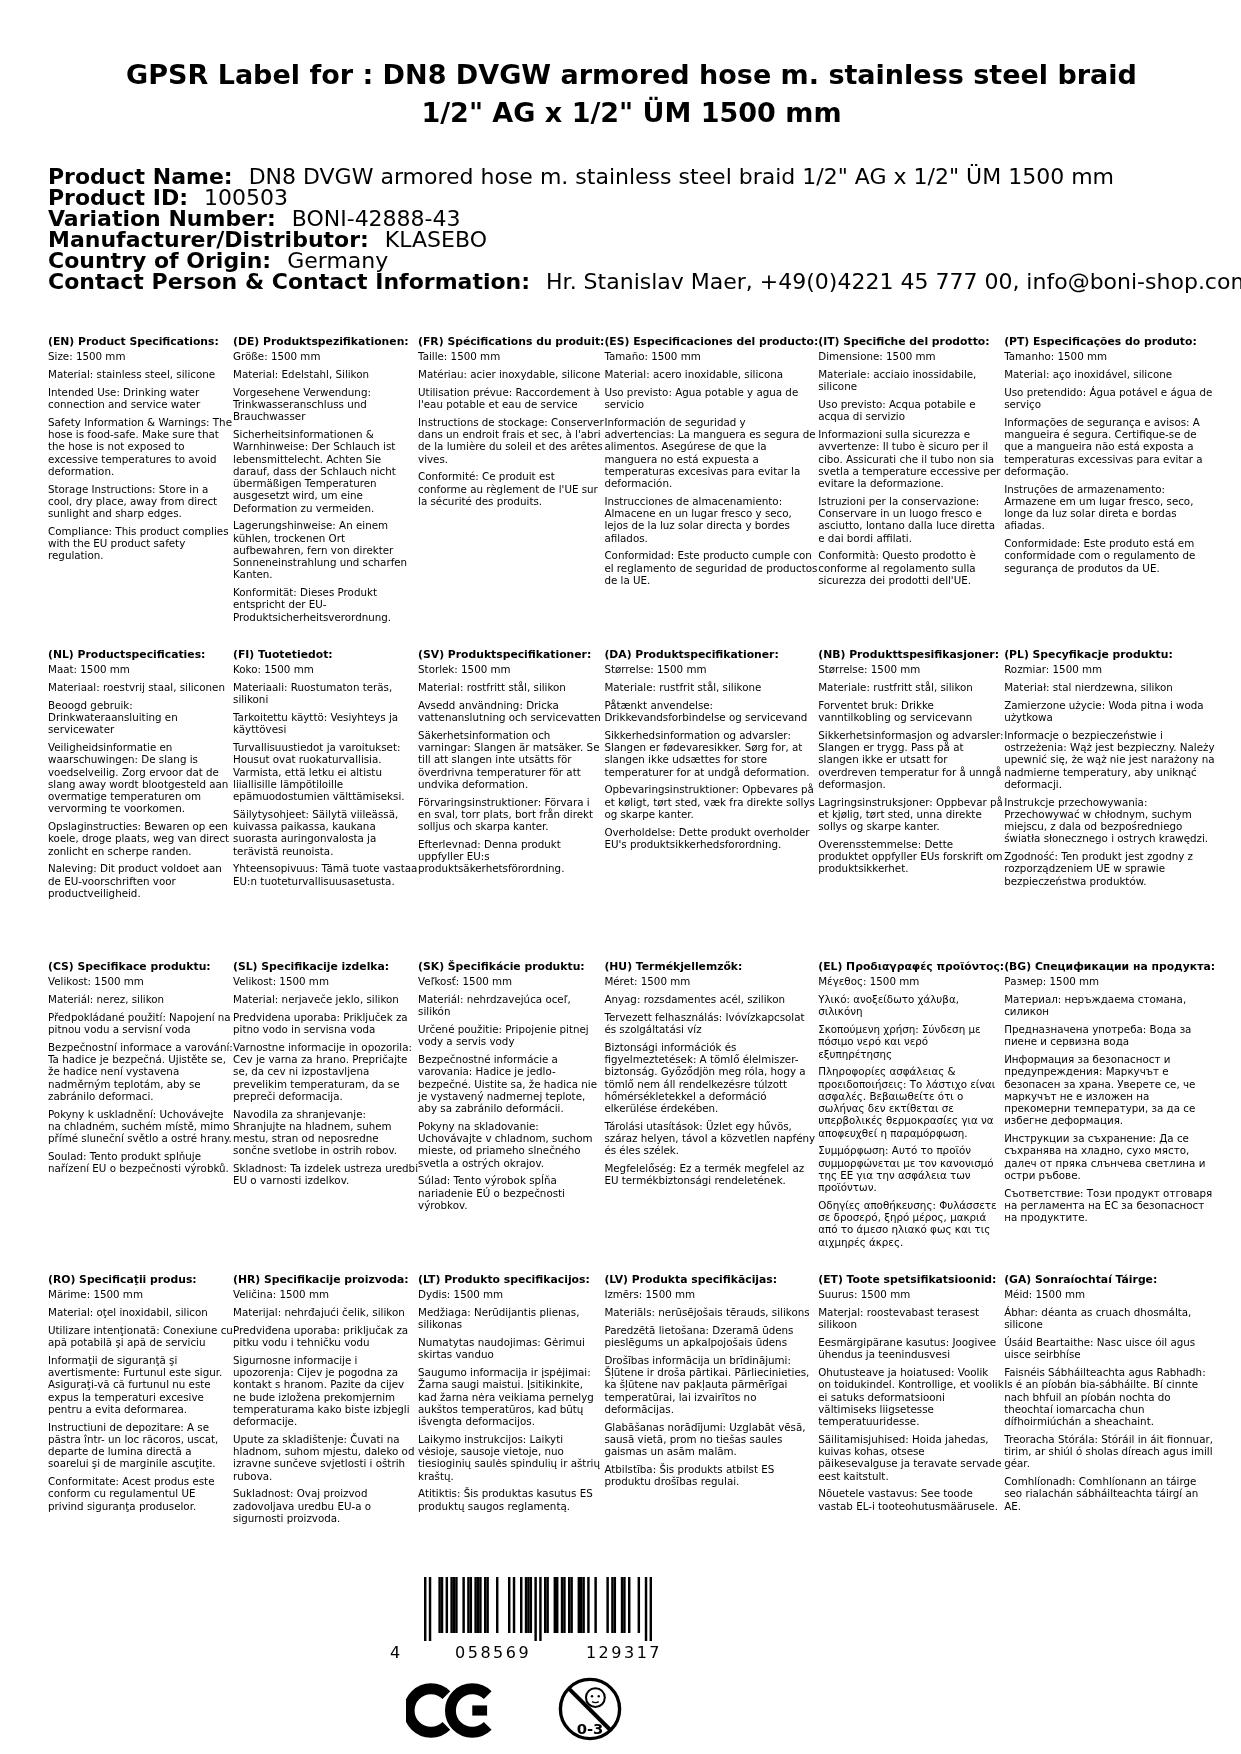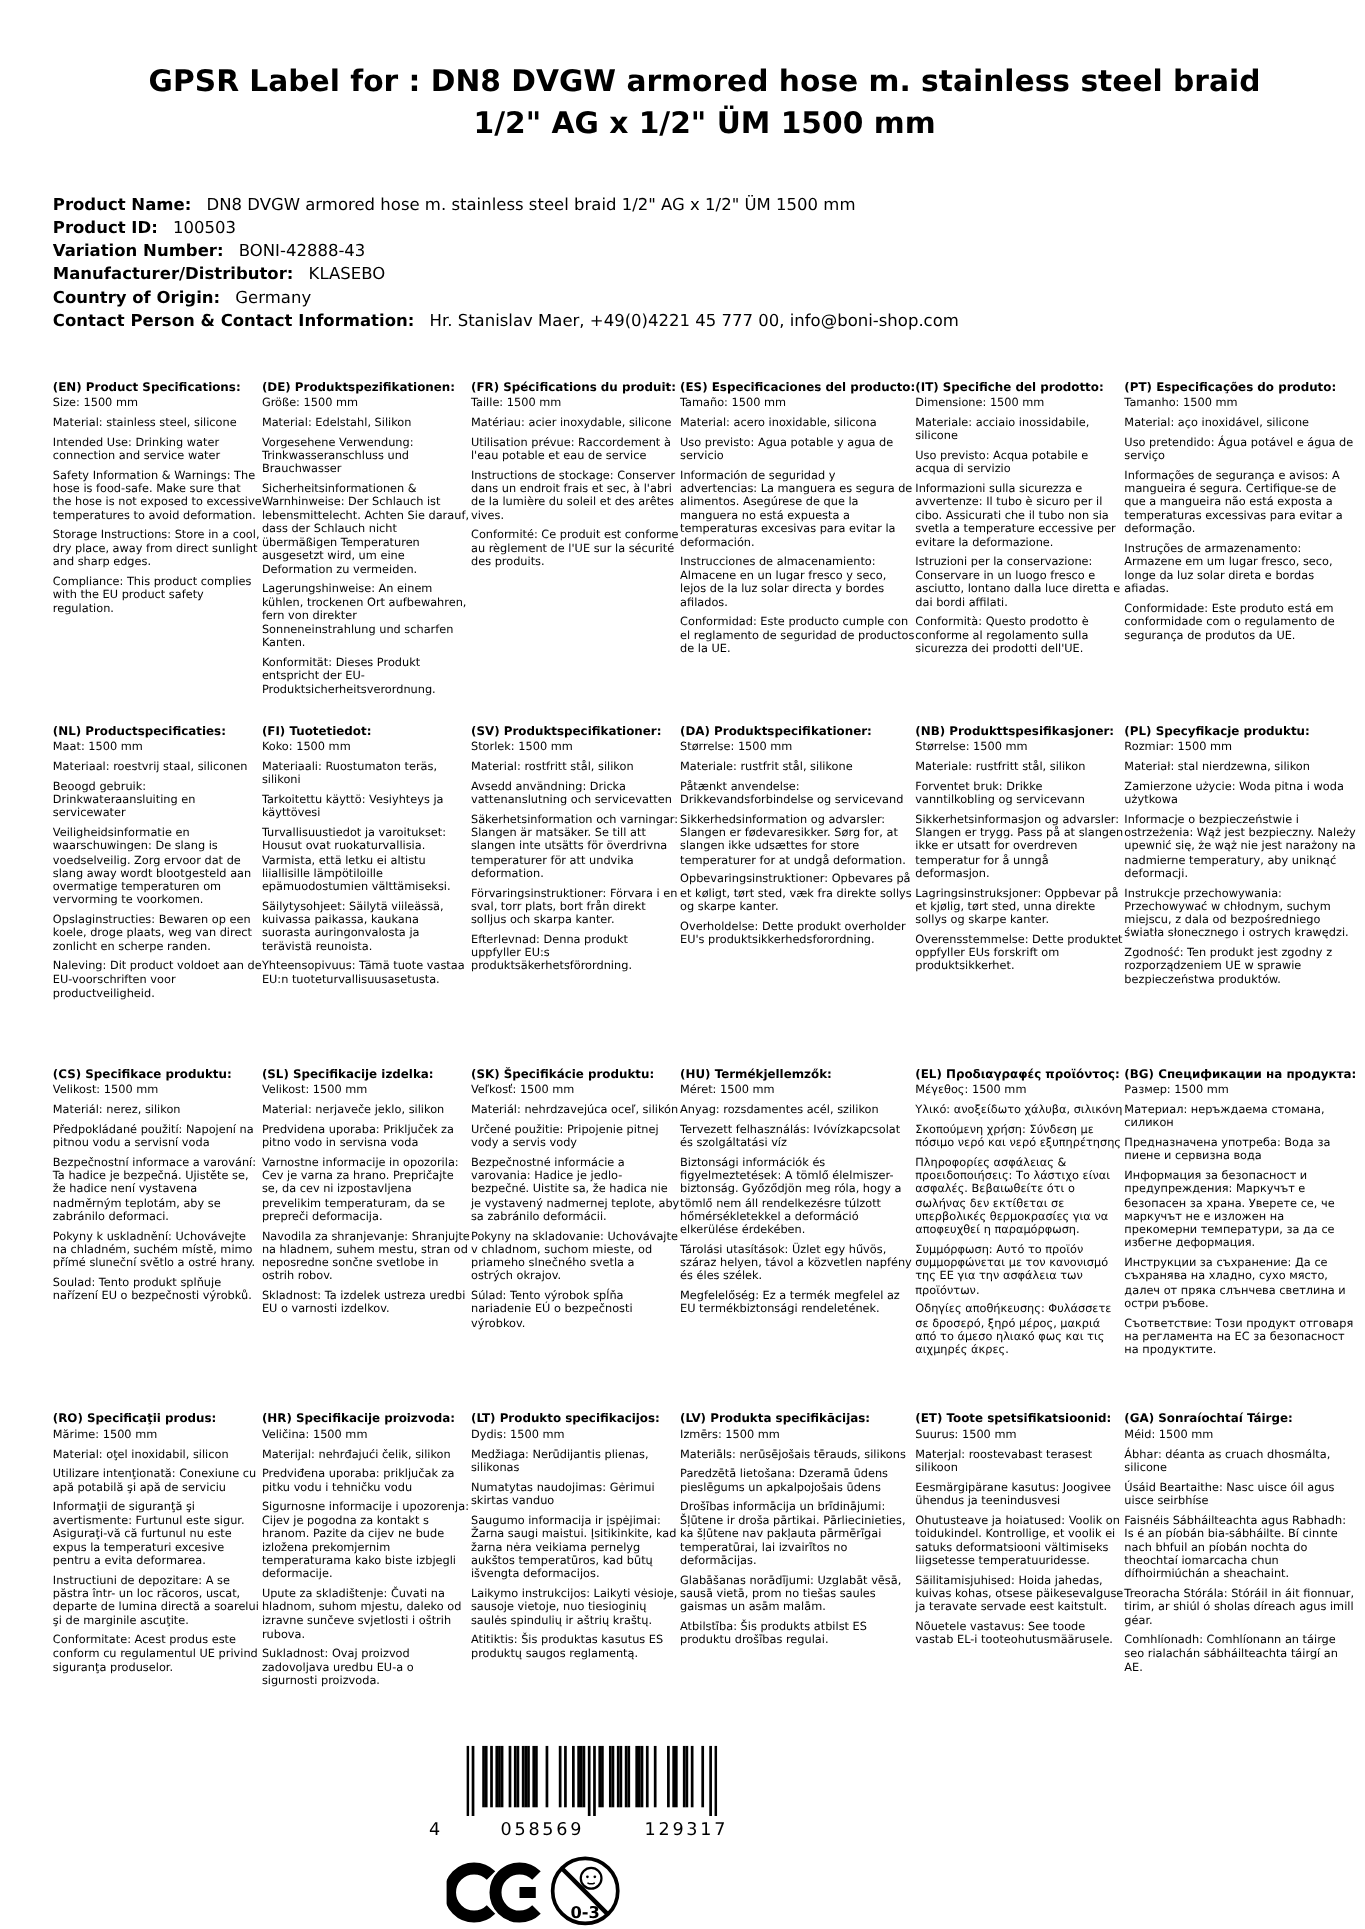--- a/index.html
+++ b/index.html
@@ -1,41 +1,41 @@
 <!DOCTYPE html>
 <html><head>
 <meta charset="utf-8">
 <title>GPSR Label</title>
 <style>
   html,body{margin:0;padding:0;background:#ffffff;}
   .page{
     width:1241px;height:1754px;box-sizing:border-box;
     background:#ffffff;color:#000000;
     font-family:"DejaVu Sans",sans-serif;
-    padding:0 8px 0 48px;overflow:hidden;position:relative;
+    padding:0 26px 0 48px;overflow:hidden;position:relative;
   }
   .title{margin-top:56px;text-align:center;font-weight:bold;font-size:27px;line-height:1.4;}
-  .product-info{margin-top:44px;font-size:15px;}
+  .product-info{margin-top:34px;font-size:22px;}
   .info-row{line-height:21px;white-space:nowrap;}
   .info-label{font-weight:bold;}
   .info-value{margin-left:9px;}
   .specs-grid{
     margin-top:44px;display:grid;
     grid-template-columns:repeat(6,1fr);
     grid-template-rows:313px 312px 313px 295px;
   }
   .spec-block{font-size:10.3px;line-height:1.19;overflow:visible;overflow-wrap:break-word;}
   .spec-header{font-size:10.8px;font-weight:bold;white-space:nowrap;margin:0 0 2px 0;}
   .spec-block p{margin:0 0 5.5px 0;}
   .barcode-section{margin-top:8px;margin-left:342px;width:300px;}
   .barcode-bars{margin-left:34px;display:block;}
   .barcode-bars rect{fill:#000;}
   .barcode-digits{display:flex;justify-content:space-between;width:272px;font-size:16px;margin-top:2px;}
   .barcode-digits .grp{letter-spacing:2.5px;}
-  .marks-row{display:flex;align-items:flex-start;margin-left:358px;margin-top:10px;}
+  .marks-row{display:flex;align-items:flex-start;margin-left:358px;margin-top:10px;gap:58px;}
   .ce-svg{margin-top:8px;}
   .age-svg text{font-family:"DejaVu Sans",sans-serif;font-weight:bold;}
 </style>
 </head>
 <body>
 
 <div class="page">
 
   <div class="title">
     <div>GPSR Label for : DN8 DVGW armored hose m. stainless steel braid</div>

